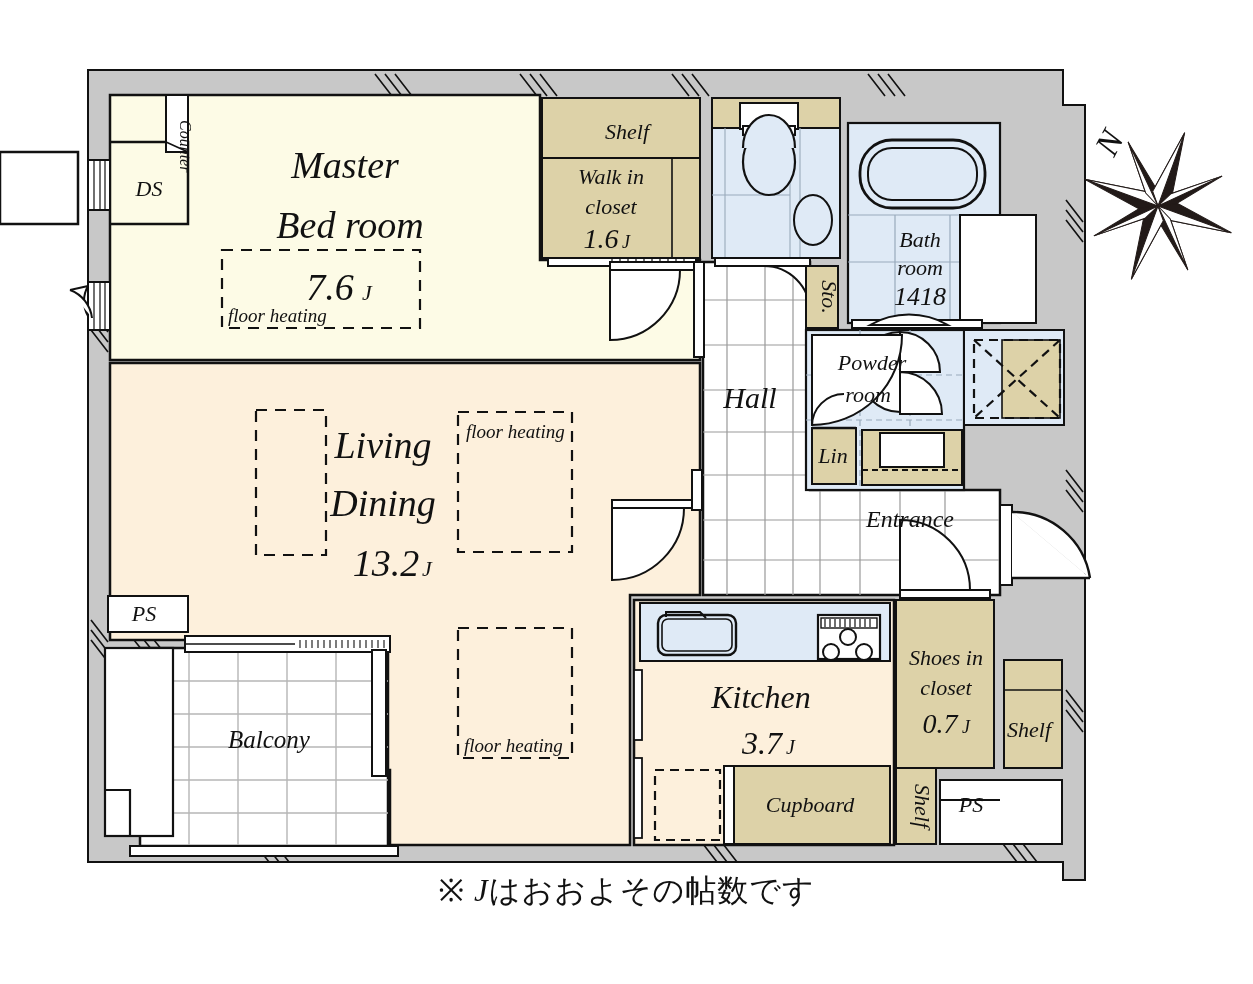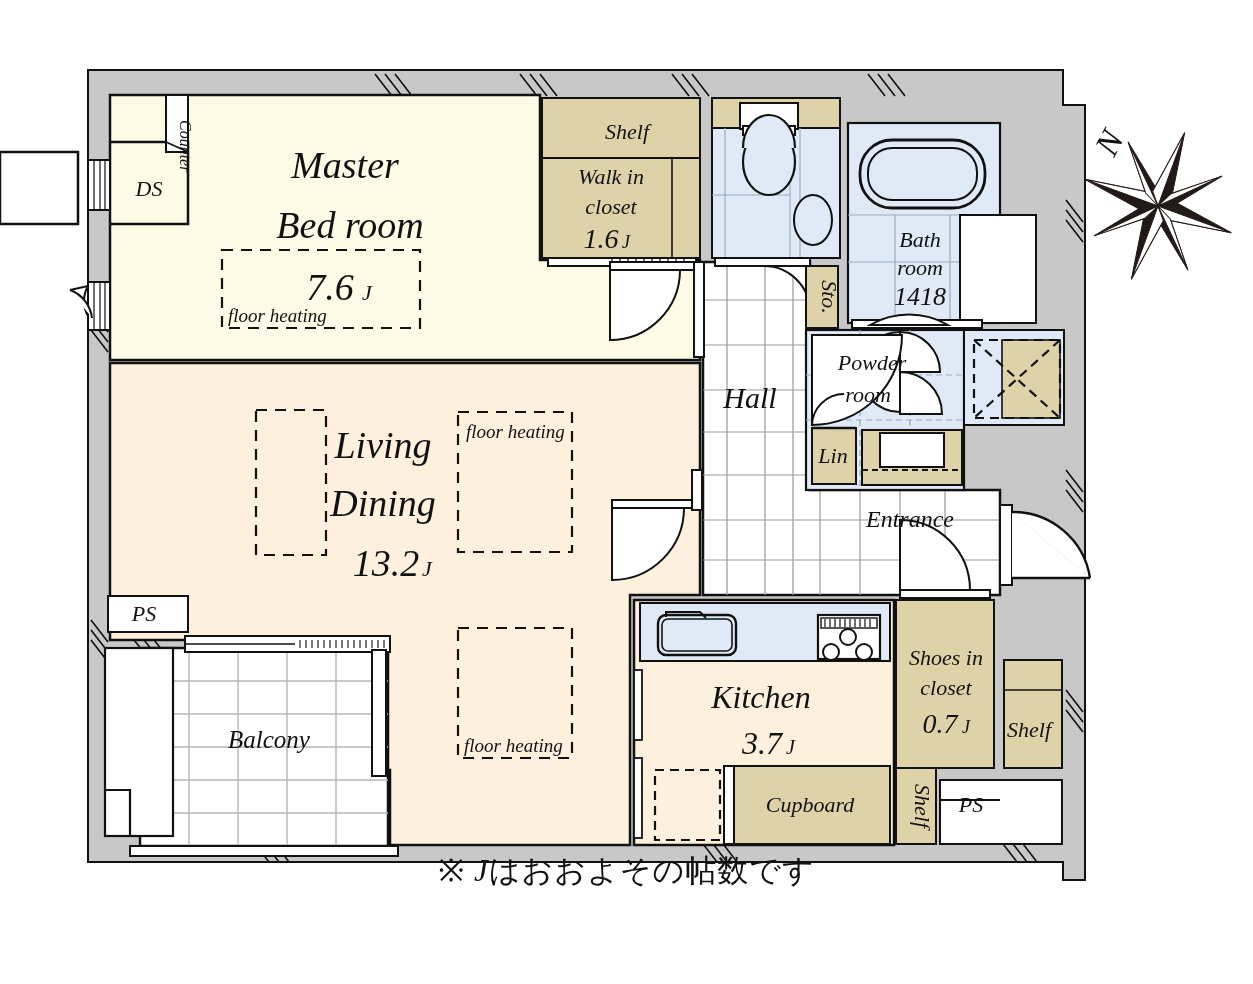--- a/index.html
+++ b/index.html
@@ -6,21 +6,21 @@
   body{width:1253px;height:984px;font-family:"Liberation Serif",serif;overflow:hidden;}
   #stage{position:relative;width:1253px;height:984px;background:#fff;}
   svg{display:block;}
   .lbl{font-family:"Liberation Serif",serif;font-style:italic;fill:#111;}
   .room-name{font-size:38px;}
   .room-area{font-size:38px;}
   .small-lbl{font-size:19px;}
   .tiny-lbl{font-size:16px;}
   .mid-lbl{font-size:22px;}
   .jsuf{font-size:22px;}
-  .caption{position:absolute;left:0;top:848px;width:1253px;text-align:center;
+  .caption{position:absolute;left:0;top:868px;width:1253px;text-align:center;
            font-family:"Liberation Serif",serif;font-size:31px;color:#111;letter-spacing:1px;}
   .caption .jmark{font-style:italic;}
 </style>
 </head>
 <body>
 
 <div id="stage">
 
 <svg width="1253" height="984" viewBox="0 0 1253 984" xmlns="http://www.w3.org/2000/svg">
 

